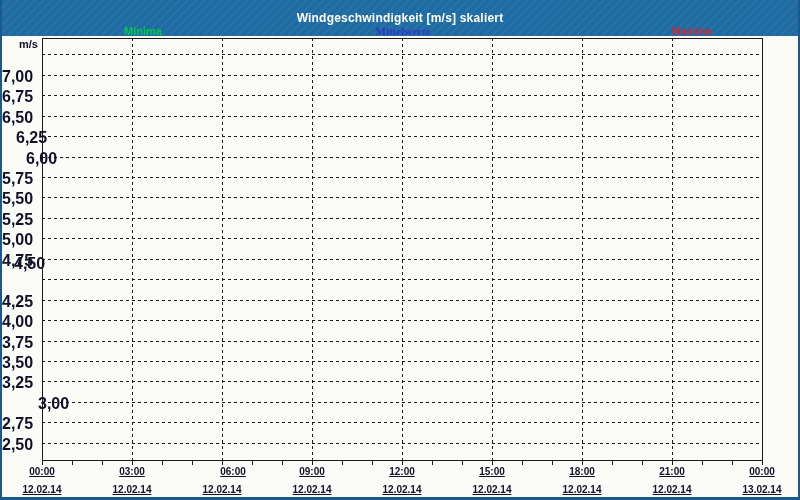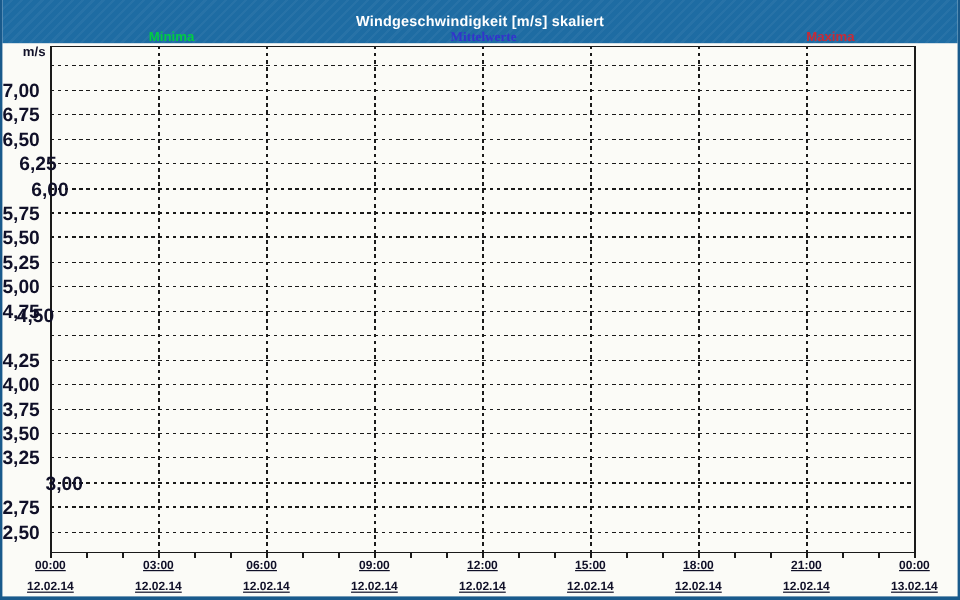--- a/index.html
+++ b/index.html
@@ -132,21 +132,21 @@
       <div class="y-tick-label" style="left: 0px; top: 334px;">3,75</div>
       <div class="y-tick-label" style="left: 0px; top: 354px;">3,50</div>
       <div class="y-tick-label" style="left: 0px; top: 374px;">3,25</div>
       <div class="y-tick-label" style="left: 4px; top: 395px; margin-left: 32px;">3,00</div>
       <div class="y-tick-label" style="left: 0px; top: 415px;">2,75</div>
       <div class="y-tick-label" style="left: 0px; top: 436px;">2,50</div>
       <div class="tick-label" style="left: 40px; top: 466px;">00:00</div>
       <div class="tick-label" style="left: 40px; top: 484px;">12.02.14</div>
       <div class="tick-label" style="left: 130px; top: 466px;">03:00</div>
       <div class="tick-label" style="left: 130px; top: 484px;">12.02.14</div>
-      <div class="tick-label" style="left: 216px; top: 466px;">06:00</div>
+      <div class="tick-label" style="left: 231px; top: 466px;">06:00</div>
       <div class="tick-label" style="left: 220px; top: 484px;">12.02.14</div>
       <div class="tick-label" style="left: 310px; top: 466px;">09:00</div>
       <div class="tick-label" style="left: 310px; top: 484px;">12.02.14</div>
       <div class="tick-label" style="left: 400px; top: 466px;">12:00</div>
       <div class="tick-label" style="left: 400px; top: 484px;">12.02.14</div>
       <div class="tick-label" style="left: 490px; top: 466px;">15:00</div>
       <div class="tick-label" style="left: 490px; top: 484px;">12.02.14</div>
       <div class="tick-label" style="left: 580px; top: 466px;">18:00</div>
       <div class="tick-label" style="left: 580px; top: 484px;">12.02.14</div>
       <div class="tick-label" style="left: 670px; top: 466px;">21:00</div>

